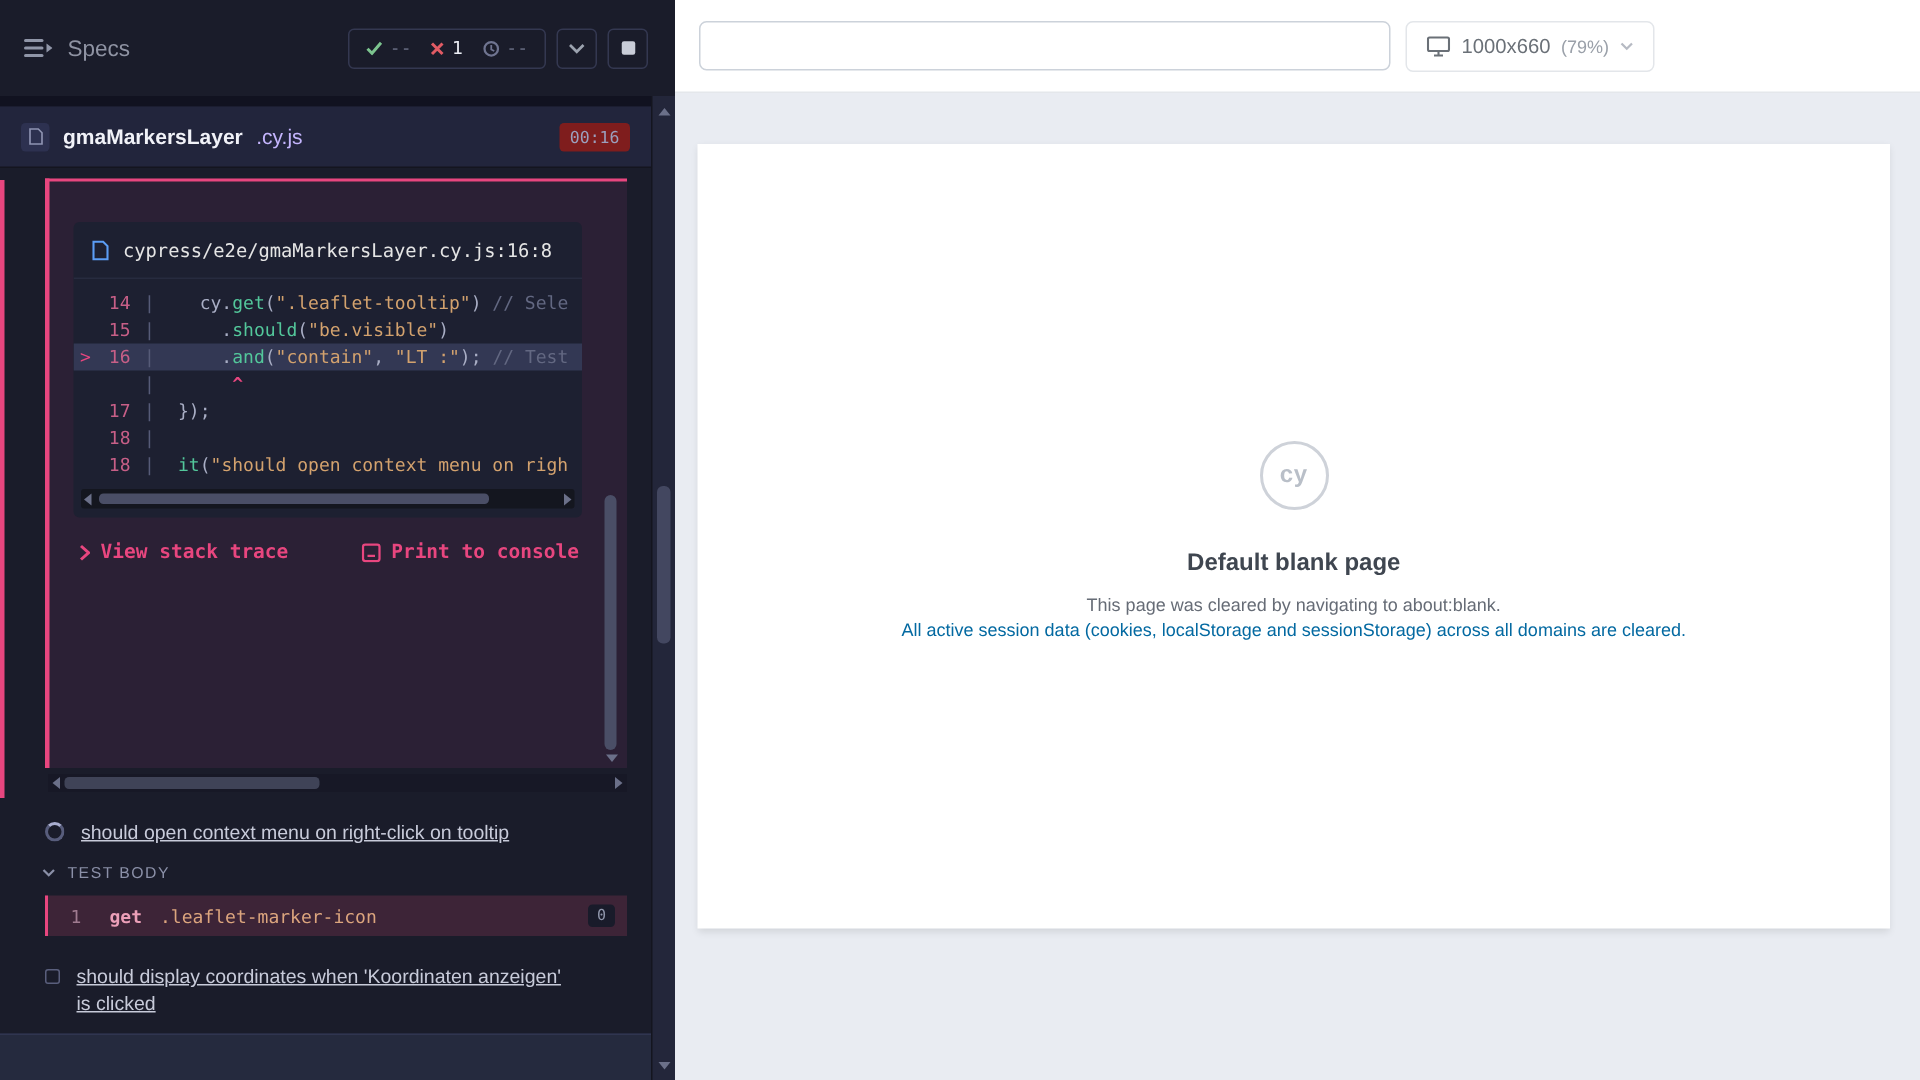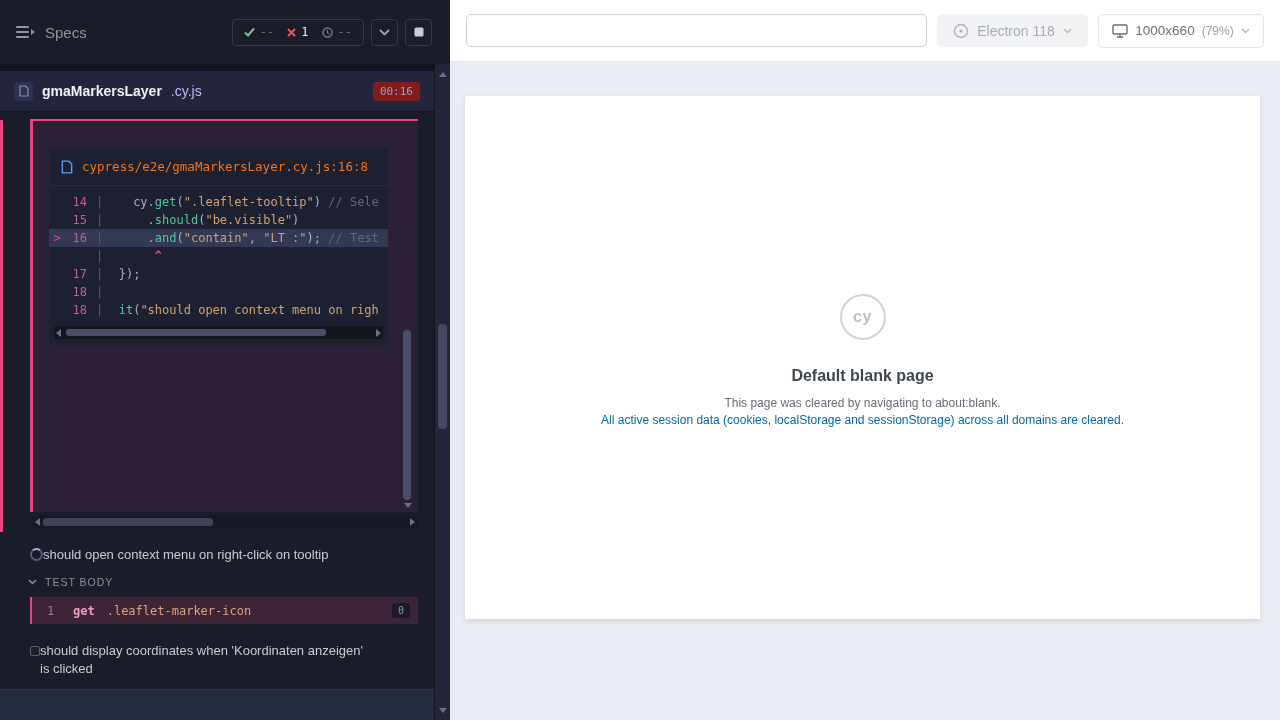--- a/index.html
+++ b/index.html
@@ -37,21 +37,21 @@
   .fail-strip { position:absolute; left:0; top:120px; width:3px; height:412px; background:#e8467f; }
 
   
   .error-panel { position:absolute; left:30px; top:119px; width:388px; height:393px;
                  background:#2b2035; border-left:3px solid #e8467f; border-top:2px solid #e8467f;
                  padding:14px 16px 10px 16px; overflow:hidden; }
   .error-msg { color:#e25f7d; font-family:"DejaVu Sans Mono",monospace; font-size:12.5px;
                line-height:18px; overflow-wrap:anywhere; width:340px; }
   .code-frame { margin-top:13px; margin-right:14px; background:#1d2031; border-radius:4px; overflow:hidden; }
   .code-file { display:flex; gap:9px; padding:9px 12px; border-bottom:1px solid #272b3f; cursor:pointer; }
-  .code-file-path { color:#f97316; font-family:"DejaVu Sans Mono",monospace; font-size:12.5px;
+  .code-file-path { color:#e5e5e5; font-family:"DejaVu Sans Mono",monospace; font-size:12.5px;
                     line-height:19px; overflow-wrap:anywhere; }
   .code-lines { padding:7px 0 4px 0; }
   .code-line { display:flex; height:18px; align-items:center; font-family:"DejaVu Sans Mono",monospace; font-size:12px; }
   .code-line.hl { background:#333854; }
   .mark { width:16px; text-align:center; color:#e8467f; flex:none; }
   .ln { width:22px; text-align:right; color:#c75f87; flex:none; }
   .pipe { color:#565b78; margin:0 0 0 9px; flex:none; }
   .ltext { white-space:pre; overflow:hidden; margin-left:1px; flex:1; }
   .tk { white-space:pre; }
   .p { color:#a9aec5; } .m { color:#53c79b; } .s { color:#d3a26e; }
@@ -69,22 +69,22 @@
   .panel-vscroll .thumb { position:absolute; top:200px; width:8px; height:170px; background:#4a4e66; border-radius:4px; }
   .panel-vscroll .tri-d { position:absolute; bottom:0; left:1px; }
 
   .attempt-hscroll { position:absolute; left:32px; top:516px; width:386px; height:12px; background:#171826;
                      display:flex; align-items:center; padding:0 3px; gap:3px; }
   .attempt-hscroll .thumb { height:8px; width:170px; background:#3f4357; border-radius:3px; }
   .attempt-hscroll .spacer { flex:1; }
 
   
   .tests { position:absolute; left:0; top:540px; width:434px; }
-  .test-row { display:flex; align-items:flex-start; padding:6px 16px 6px 30px;
-              color:#c8cbda; font-size:13px; line-height:18px; cursor:pointer; }
+  .test-row { display:flex; align-items:flex-start; gap:11px; padding:6px 16px 6px 30px;
+              color:#c8cbda; font-size:13px; line-height:18px; cursor:pointer;text-decoration:underline; }
   .spinner { width:13px; height:13px; border-radius:50%; border:2px solid #585d7c;
              border-top-color:#a9aed0; flex:none; margin-top:2px; }
   .sq-icon { width:10px; height:10px; border:1px solid #5a5f7d; border-radius:2px; flex:none; margin-top:4px; }
   .body-hdr { display:flex; align-items:center; gap:8px; padding:6px 16px 6px 28px;
               color:#8b90a8; font-size:10.5px; letter-spacing:1px; cursor:pointer; }
   .cmd-row { margin:3px 0 0 30px; width:388px; background:#3d2437; border-left:2px solid #e8467f;
              display:flex; align-items:center; padding:6px 8px 6px 15px; cursor:pointer;
              font-family:"DejaVu Sans Mono",monospace; font-size:12px; }
   .cmd-num { color:#a07b90; width:26px; flex:none; }
   .cmd-method { color:#ec9fb8; font-weight:bold; margin-right:12px; }
@@ -257,20 +257,35 @@
         </div>
 
         <div class="code-hscroll">
           <span class="tri-l"></span>
           <span class="thumb"></span>
           <span style="flex:1"></span>
           <span class="tri-r"></span>
         </div>
       </div>
 
+      <div class="error-actions">
+        <span class="err-link">
+          <svg width="7" height="11" viewBox="0 0 7 11">
+            <path d="M1 1 L6 5.5 L1 10" stroke="#e8467f" stroke-width="2" fill="none"></path>
+          </svg>
+          <span>View stack trace</span>
+        </span>
+        <span class="err-link">
+          <svg width="13" height="13" viewBox="0 0 13 13">
+            <rect x="1" y="1" width="11" height="11" rx="1.5" stroke="#e8467f" stroke-width="1.5" fill="none"></rect>
+            <path d="M4 8.5 H9" stroke="#e8467f" stroke-width="1.5"></path>
+          </svg>
+          <span>Print to console</span>
+        </span>
+      </div>
     </div>
 
     <div class="panel-vscroll">
       <span class="thumb"></span>
       <span class="tri-d"></span>
     </div>
 
     <div class="attempt-hscroll">
       <span class="tri-l"></span>
       <span class="thumb"></span>
@@ -313,30 +328,20 @@
       <span class="thumb"></span>
       <span class="btn" style="bottom:2px">
           <span class="tri-d"></span>
         </span>
     </div>
   </aside>
 
   <main class="main">
     <div class="main-header">
       <input class="url-input" type="text" value="" style="">
-      <button class="browser-btn">
-        <svg width="16" height="16" viewBox="0 0 16 16">
-          <circle cx="8" cy="8" r="6.5" stroke="#aeb3bd" stroke-width="1.4" fill="none"></circle>
-          <circle cx="8" cy="8" r="1.6" fill="#aeb3bd"></circle>
-        </svg>
-        <span class="browser-label">Electron 118</span>
-        <svg width="9" height="6" viewBox="0 0 9 6">
-          <path d="M1 1 L4.5 4.5 L8 1" stroke="#b6bac3" stroke-width="1.5" fill="none"></path>
-        </svg>
-      </button>
       <button class="viewport-btn">
         <svg width="16" height="14" viewBox="0 0 16 14">
           <rect x="1" y="1" width="14" height="9" rx="1" stroke="#6a7077" stroke-width="1.4" fill="none"></rect>
           <path d="M5 13 H11 M8 10 V13" stroke="#6a7077" stroke-width="1.4"></path>
         </svg>
         <span class="vp-size">1000x660</span>
         <span class="vp-scale">(79%)</span>
         <svg width="9" height="6" viewBox="0 0 9 6">
           <path d="M1 1 L4.5 4.5 L8 1" stroke="#b6bac3" stroke-width="1.5" fill="none"></path>
         </svg>

